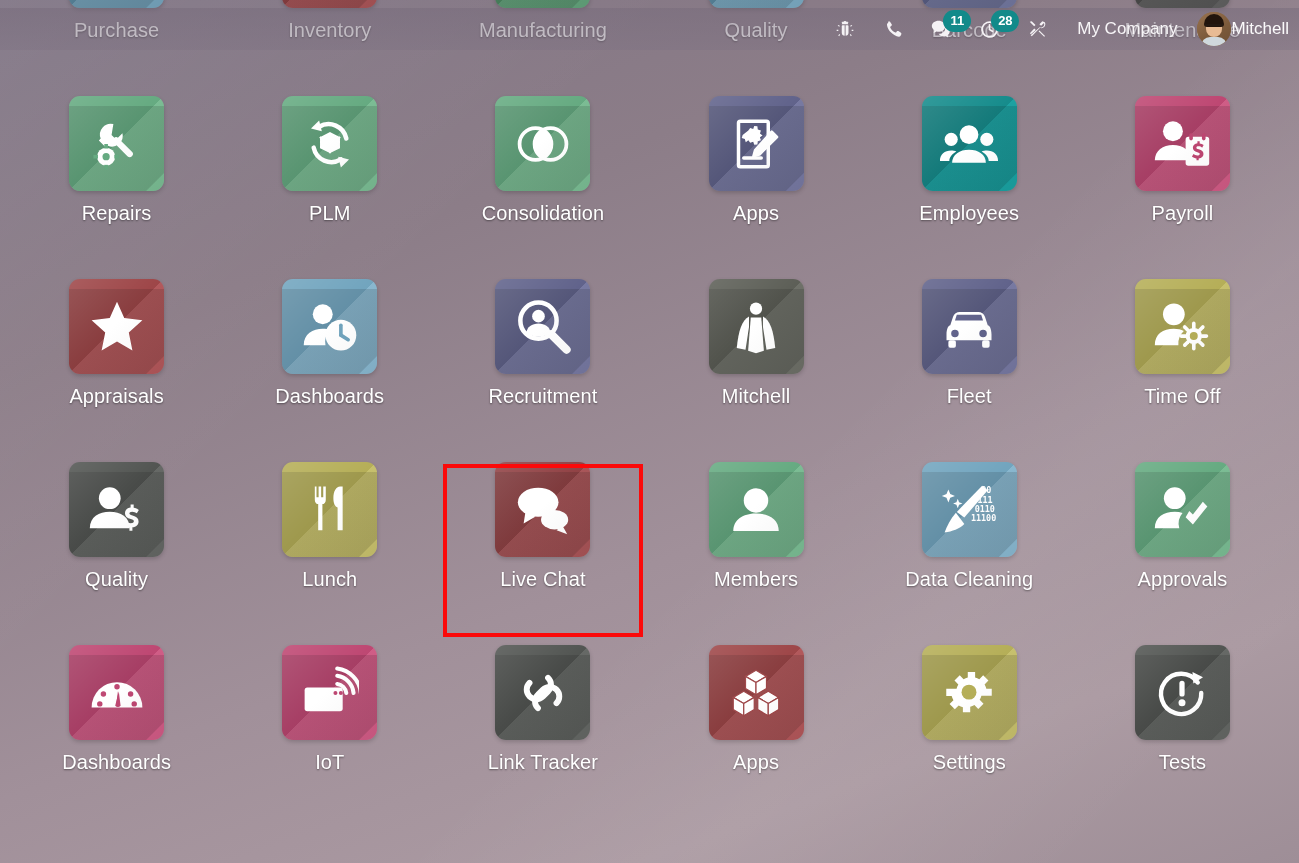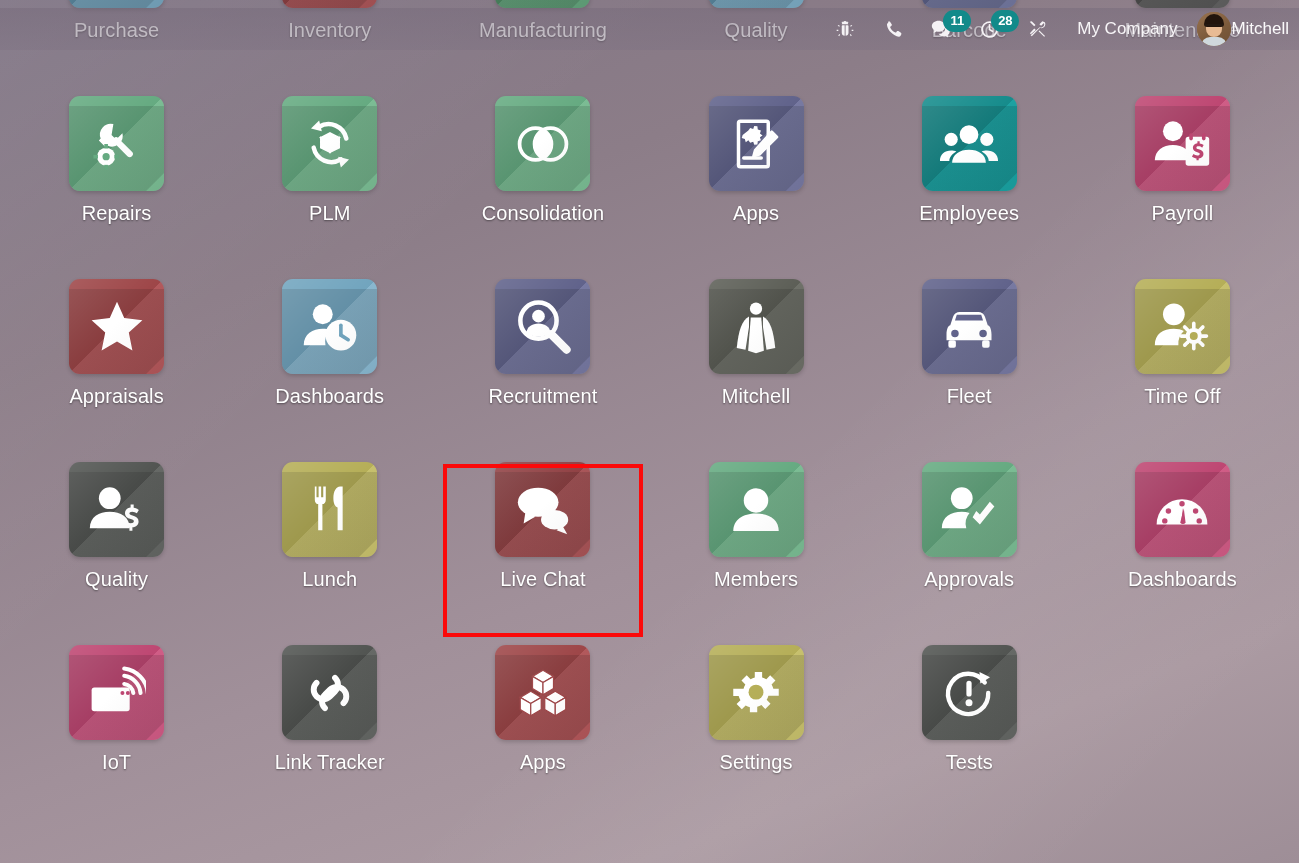--- a/index.html
+++ b/index.html
@@ -543,20 +543,43 @@
           <svg width="56" height="56" viewBox="0 0 64 64" fill="#fff">
       <circle cx="32" cy="21" r="14"></circle>
             <path d="M6 56c0-13 11-20 26-20s26 7 26 20z"></path>
           </svg>
         </span>
         <span class="gloss"></span>
       </div>
       <div class="app-label">Members</div>
     </div>
     <div class="app">
+      <div class="app-icon" style="background: linear-gradient(135deg, rgb(111, 163, 189) 0%, rgb(111, 163, 189) 49.9%, rgb(135, 182, 206) 50%, rgb(135, 182, 206) 100%);">
+        <span class="longshadow"></span>
+        <span class="glyph">
+          <svg width="60" height="60" viewBox="0 0 64 64" fill="#fff">
+      <path d="M46 6 L52 11 L27 40 L19 34z"></path>
+      <path d="M18 35 C12 42 8 50 6 56 c8-1 16-4 21-9z"></path>
+      <g>
+              <path d="M10 10 l2 5 5 2 -5 2 -2 5 -2 -5 -5 -2 5 -2z"></path>
+      <path d="M20 20 l1.4 3.6 3.6 1.4 -3.6 1.4 -1.4 3.6 -1.4 -3.6 -3.6 -1.4 3.6 -1.4z"></path>
+            </g>
+      <g font-family="monospace" font-size="9" fill="#fff" font-weight="bold">
+        <text x="45" y="14">00</text>
+              <text x="41" y="24">111</text>
+        <text x="38" y="34">0110</text>
+              <text x="34" y="44">11100</text>
+            </g>
+          </svg>
+        </span>
+        <span class="gloss"></span>
+      </div>
+      <div class="app-label">Data Cleaning</div>
+    </div>
+    <div class="app">
       <div class="app-icon" style="background: linear-gradient(135deg, rgb(99, 169, 127) 0%, rgb(99, 169, 127) 49.9%, rgb(121, 187, 146) 50%, rgb(121, 187, 146) 100%);">
         <span class="longshadow"></span>
         <span class="glyph">
           <svg width="58" height="58" viewBox="0 0 64 64" fill="#fff">
       <circle cx="24" cy="19" r="12"></circle>
             <path d="M2 52c0-12 10-18 22-18 3 0 6 .4 8.6 1.2A18 18 0 0 0 29 52z"></path>
       <path d="M36 40 L44 48 L60 28 l-5-5 -11 14 -4 -4z"></path>
           </svg>
         </span>
         <span class="gloss"></span>

